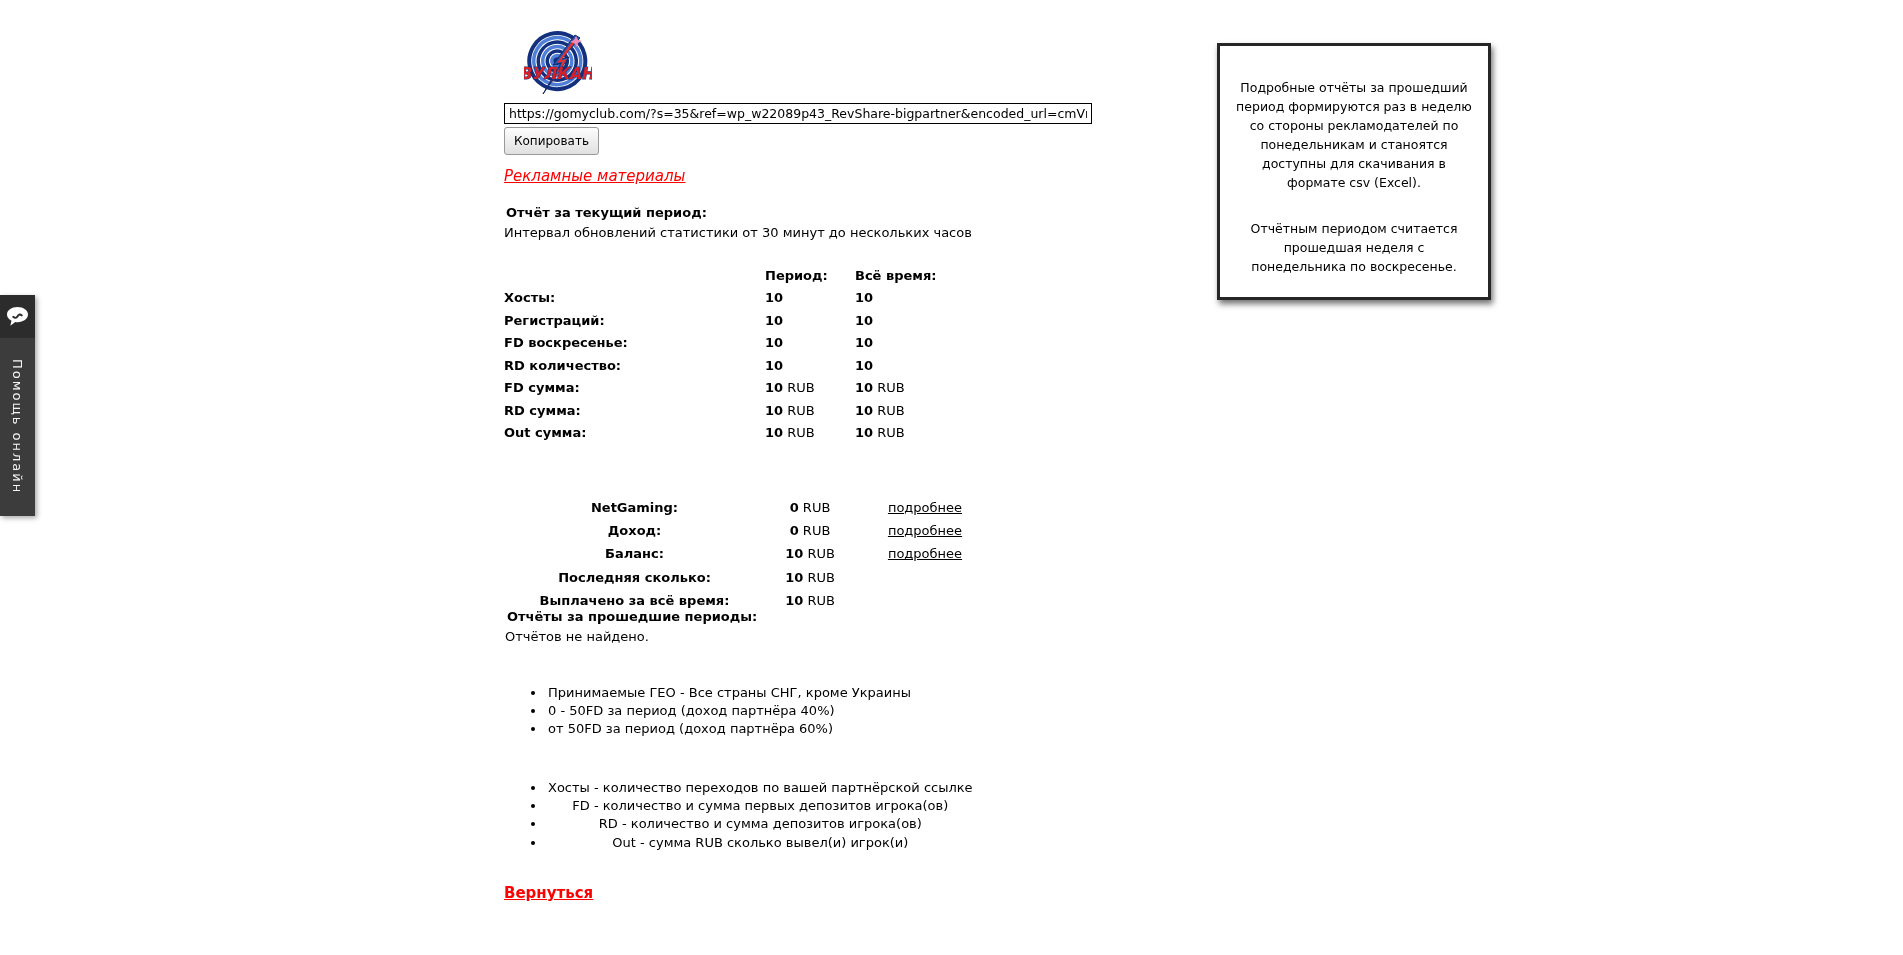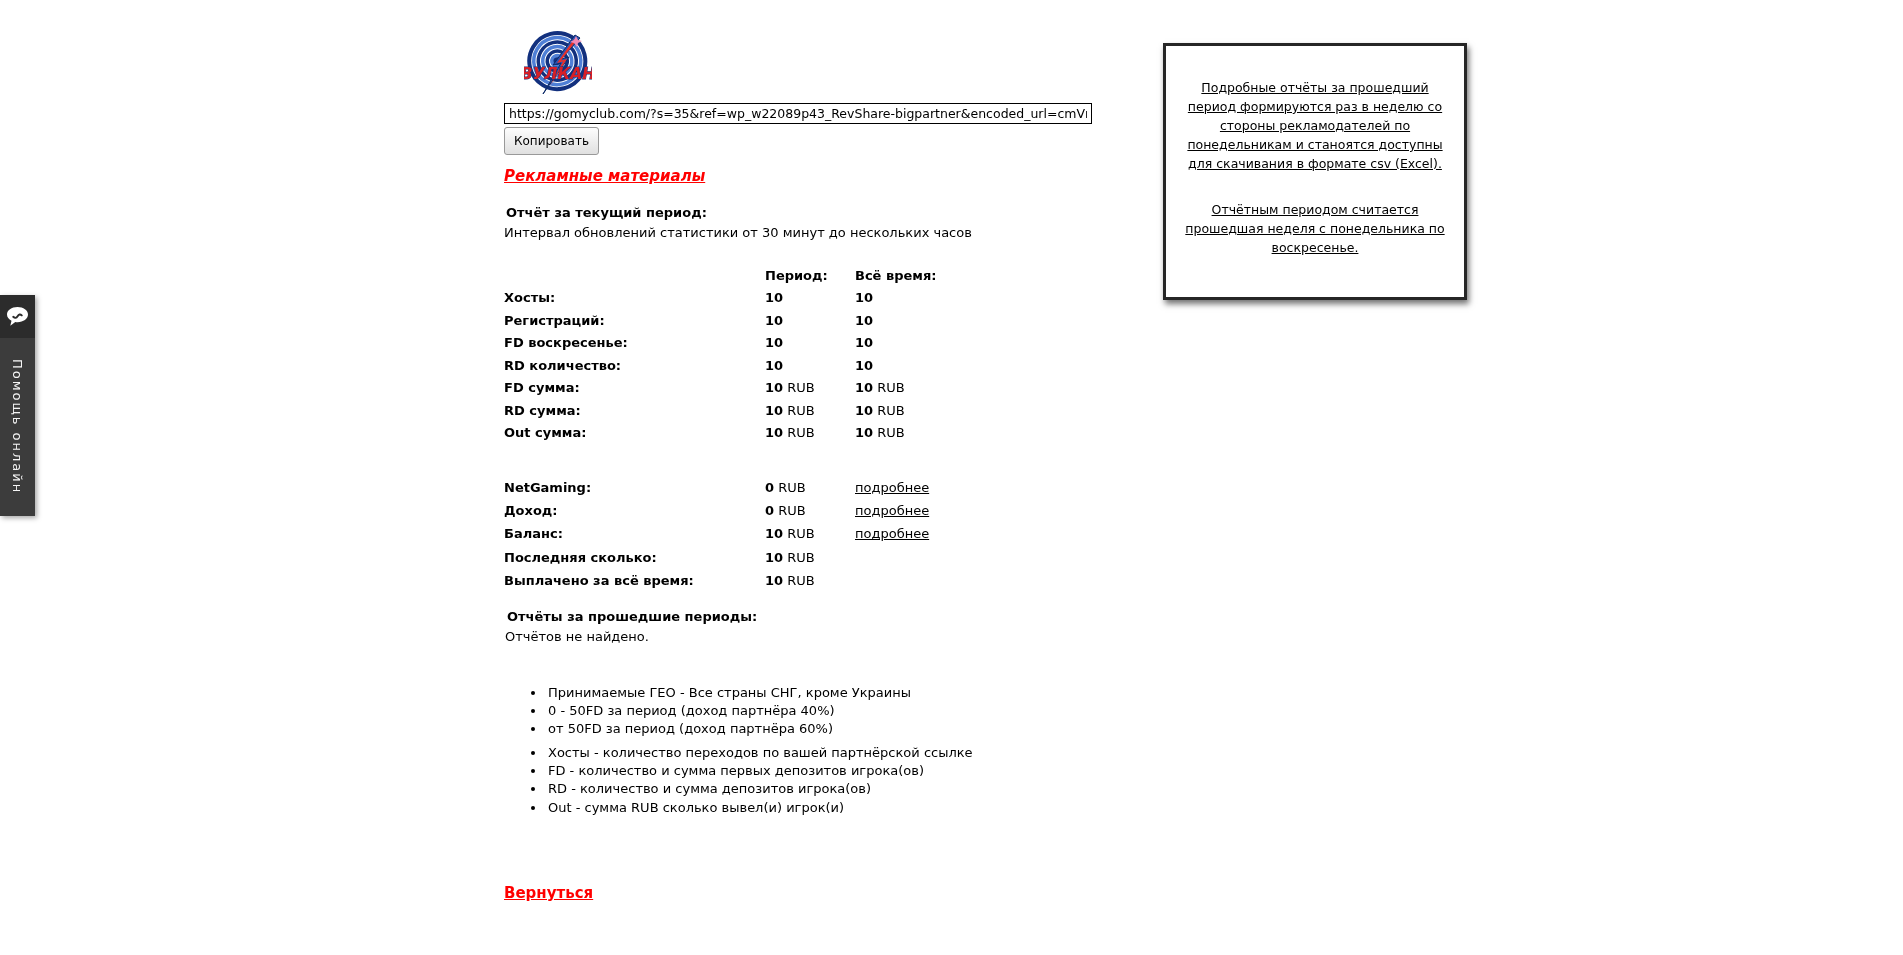--- a/index.html
+++ b/index.html
@@ -32,62 +32,62 @@
     font-family:"DejaVu Sans",sans-serif;padding:1px 4px;background:#fff;
   }
   .copy-btn{
     position:absolute;left:504px;top:127px;height:28px;
     font-size:12px;font-family:"DejaVu Sans",sans-serif;
     padding:1px 9px;border:1px solid #999;border-radius:3px;
     background:linear-gradient(#fdfdfd,#e0e0e0);color:#000;cursor:pointer;
   }
   .promo-link{
     position:absolute;left:504px;top:167px;
-    color:#ff0000;font-weight:bold;font-style:italic;font-size:15px;
+    color:#ff0000;font-weight:normal;font-style:italic;font-size:15px;
     text-decoration:underline;cursor:pointer;
   }
   .report-title{position:absolute;left:506px;top:205px;font-size:13px;font-weight:bold;}
   .report-sub{position:absolute;left:504px;top:225px;font-size:13px;}
   .stats{
     position:absolute;left:504px;top:264px;
     display:grid;grid-template-columns:261px 90px 140px;grid-auto-rows:22.5px;
     font-size:13px;align-items:center;
   }
   .stats .hdr{font-weight:bold;}
   .stats .lbl{font-weight:bold;}
   .stats .val b{font-weight:bold;}
   .stats .unit{font-weight:normal;}
   .fin{
-    position:absolute;left:504px;top:476px;
+    position:absolute;left:504px;top:496px;
     display:grid;grid-template-columns:261px 90px 140px;grid-auto-rows:23.2px;
-    font-size:13px;align-items:center;
+    font-size:13px;align-items:center;text-align:center;
   }
   .fin .lbl{font-weight:bold;}
   .details-link{color:#000;text-decoration:underline;cursor:pointer;}
   .past-title{position:absolute;left:507px;top:609px;font-size:13px;font-weight:bold;}
   .past-empty{position:absolute;left:505px;top:629px;font-size:13px;}
   ul.notes{
     position:absolute;left:506px;margin:0;padding-left:20px;
     font-size:13px;line-height:18.2px;
   }
   ul.notes li{padding-left:2px;margin-left:20px;}
   #geo-notes{top:684px;}
-  #terms-notes{top:744px;}
+  #terms-notes{top:779px;text-align:center;}
   .back-link{
     position:absolute;left:504px;top:884px;
     color:#ff0000;font-weight:bold;font-size:15px;
     text-decoration:underline;cursor:pointer;
   }
   
   .info-box{
-    position:absolute;left:1163px;top:43px;width:304px;height:257px;
+    position:absolute;left:1217px;top:43px;width:274px;height:257px;
     box-sizing:border-box;border:3px solid #262626;background:#fff;
     box-shadow:2px 4px 6px rgba(0,0,0,.55);
     padding:32px 15px 0 15px;text-align:center;
-    font-size:12.5px;line-height:19px;text-decoration:underline;
+    font-size:12.5px;line-height:19px;
   }
   .info-box .p2{margin-top:27px;}
 </style>
 </head>
 <body>
 
 <div class="help-widget">
   <div class="help-icon-box">
     <svg width="23" height="21" viewBox="0 0 23 21" aria-hidden="true">
       <path d="M11.5 1 C5.6 1 1 4.3 1 8.4 c0 2.6 1.8 4.9 4.5 6.3 L4.3 19.8 9.3 16 c0.7 0.1 1.5 0.2 2.2 0.2 5.9 0 10.5-3.4 10.5-7.6 C22 4.3 17.4 1 11.5 1 Z" fill="#ffffff"></path>

